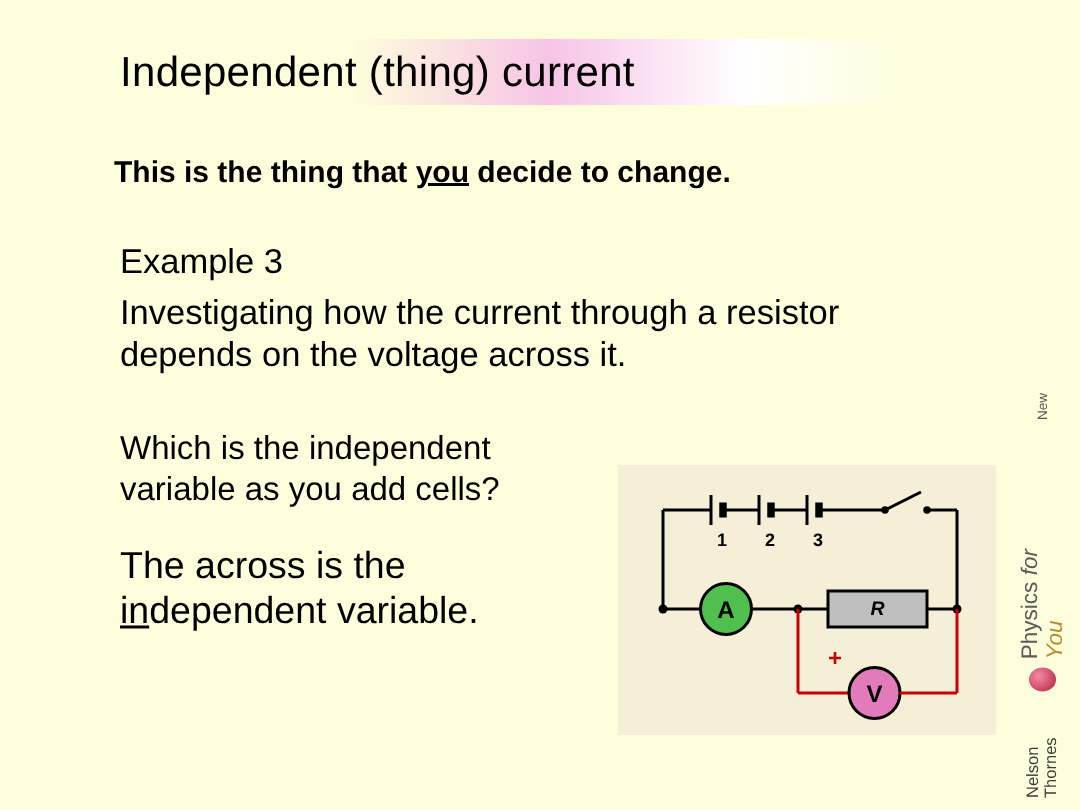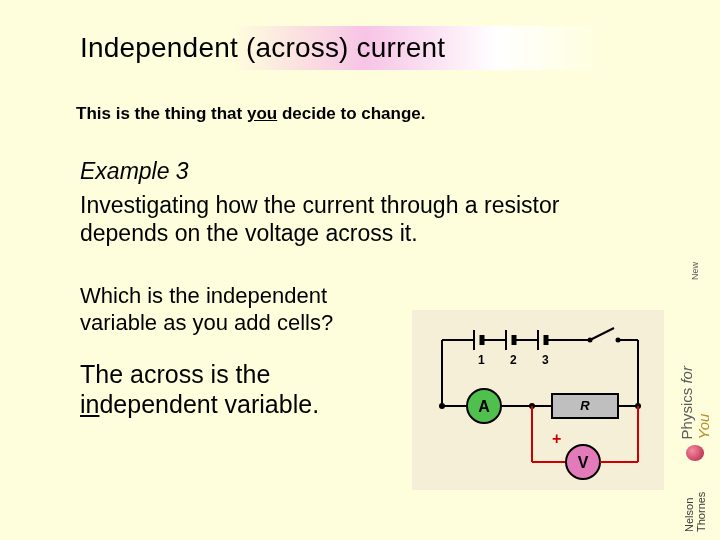--- a/index.html
+++ b/index.html
@@ -22,28 +22,27 @@
     display: flex;
     align-items: center;
     padding-left: 6px;
   }
   .title-band .title {
     font-size: 28px;
     letter-spacing: 0.2px;
   }
   .lead {
     margin: 34px 0 0 76px;
-    font-size: 17px;
+    font-size: 20px;
     font-weight: bold;
   }
   .lead .you { text-decoration: underline; }
   .ex-label {
     margin: 34px 0 0 80px;
     font-size: 23px;
-    font-style: italic;
   }
   .ex-desc {
     margin: 6px 0 0 80px;
     font-size: 23px;
     width: 520px;
     line-height: 1.22;
   }
   .q {
     margin: 36px 0 0 80px;
     font-size: 22px;
@@ -105,21 +104,21 @@
     margin-bottom: 4px;
   }
 </style>
 </head>
 <body>
 
 <div class="slide">
   <div class="title-band">
     <span class="title">
       <span>Independent</span>
-      <span>(across)</span>
+      <span>(thing)</span>
       <span>current</span>
     </span>
   </div>
 
   <p class="lead">
     <span>This is the thing that </span><span class="you">you</span><span> decide to change.</span>
   </p>
 
   <p class="ex-label">Example 3</p>
   <p class="ex-desc">Investigating how the current through a resistor depends on the voltage across it.</p>

